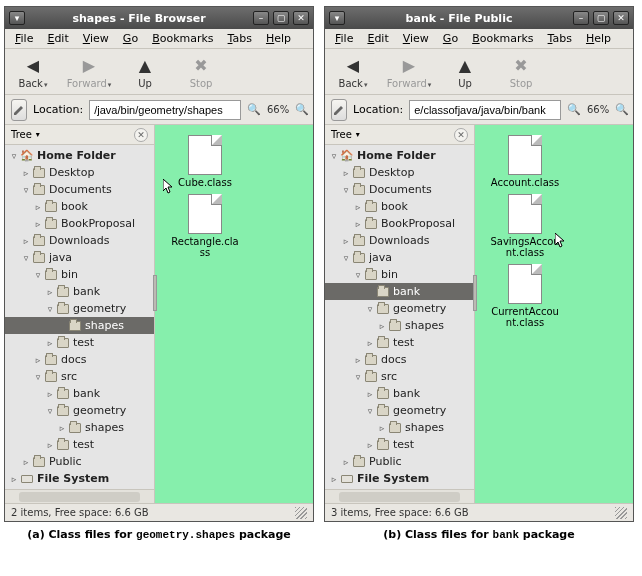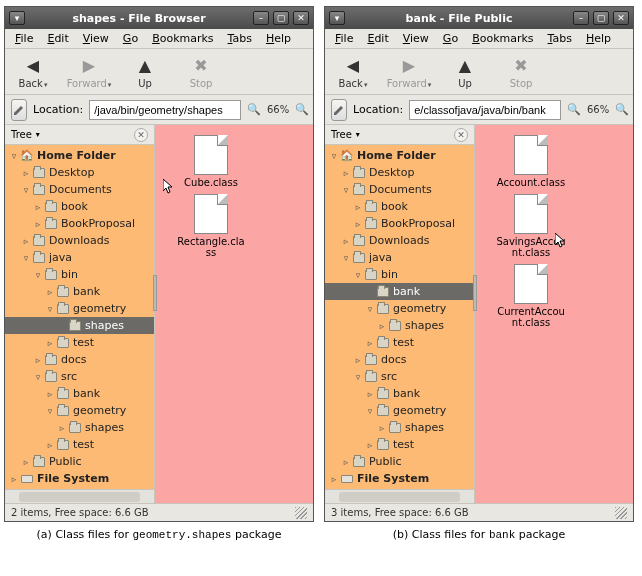--- a/index.html
+++ b/index.html
@@ -16,49 +16,49 @@
   .tbtn { display: flex; flex-direction: column; align-items: center; gap: 1px; color: #333; width: 44px; }
   .tbtn.disabled { color: #999; }
   .tbtn .glyph { width: 22px; height: 22px; display:flex;align-items:center;justify-content:center;font-size:16px;}
   .tbtn .label { font-size: 10px; }
   .locbar { height: 30px; display: flex; align-items: center; gap: 6px; padding: 0 6px; border-bottom: 1px solid #c8c5bd; }
   .editbtn { width: 24px; height: 22px; border: 1px solid #999; background: linear-gradient(#f6f5f1,#ddd); border-radius: 3px; display:flex;align-items:center;justify-content:center; }
   .locinput { flex: 1; height: 20px; border: 1px solid #999; background: #fff; padding: 0 4px; font-size: 11px; }
   .zoom { font-size: 10px; color: #333; }
   .mag { width: 16px; height: 16px; display:inline-flex;align-items:center;justify-content:center; }
   .body { flex: 1; display: flex; background: #fff; min-height: 0; }
-  .sidebar { width: 150px; background: #fdba74; border-right: 1px solid #c8c5bd; display: flex; flex-direction: column; }
+  .sidebar { width: 150px; background: #e5e5e5; border-right: 1px solid #c8c5bd; display: flex; flex-direction: column; }
   .sidehdr { height: 20px; display: flex; align-items: center; padding: 0 6px; gap: 4px; border-bottom: 1px solid #c8c5bd; background:#eae8e2; }
   .sidehdr .lbl { font-size: 10px; }
   .sidehdr .dd { font-size: 8px; }
   .close { margin-left: auto; width:14px;height:14px;border:1px solid #aaa;border-radius:7px;display:flex;align-items:center;justify-content:center;font-size:9px;color:#666;background:#f4f3ef; }
   .tree { flex: 1; overflow: hidden; padding: 2px 0; font-size: 11px; color: #222; }
   .node { display: flex; align-items: center; height: 17px; white-space: nowrap; padding-right: 4px; }
   .node .tw { width: 10px; text-align: center; font-size: 9px; color: #555; flex:0 0 10px; }
   .node .ic { width: 14px; height: 12px; margin: 0 3px 0 1px; display:inline-flex;align-items:center;justify-content:center;font-size:10px; }
   .node .txt { flex: 1; overflow: hidden; text-overflow: ellipsis; }
   .node.bold .txt { font-weight: bold; }
   .node.sel { background: #6b6a67; color: #fff; }
   .node.sel .tw { color: #eee; }
   .ind1 { padding-left: 4px; }
   .ind2 { padding-left: 16px; }
   .ind3 { padding-left: 28px; }
   .ind4 { padding-left: 40px; }
   .ind5 { padding-left: 52px; }
   .hscroll { height: 14px; border-top: 1px solid #c8c5bd; background: #e4e2dc; position:relative; }
   .hscroll::before { content:""; position:absolute; left:14px; right:14px; top:2px; height:10px; background:#cfcdc6; border-radius:3px; }
-  .content { flex: 1; display: flex; flex-wrap: wrap; align-content: flex-start; gap: 6px 4px; padding: 10px 26px; background:#fca5a5; position:relative; }
+  .content { flex: 1; display: flex; flex-wrap: wrap; align-content: flex-start; gap: 6px 4px; padding: 10px 20px; background:#86efac; position:relative; }
   .handle { position:absolute; left:-2px; top:150px; width:4px; height:36px; background:#bcbab3; border:1px solid #999; }
   .fileicon { width: 60px; display:flex; flex-direction:column; align-items:center; gap:2px; }
   .page { width: 34px; height: 40px; background:#fff; border:1px solid #888; position:relative; }
   .page::after { content:""; position:absolute; top:-1px; right:-1px; width:10px; height:10px; background:linear-gradient(135deg,#fff 48%, #bbb 52%); border-left:1px solid #888; border-bottom:1px solid #888; }
   .fname { font-size: 10px; text-align:center; width: 72px; line-height: 1.1; word-break: break-word; }
   .statusbar { height: 18px; border-top: 1px solid #c8c5bd; background:#e9e7e2; display:flex; align-items:center; padding:0 6px; font-size:10px; color:#333; }
   .resize { margin-left:auto; width:12px;height:12px;background:repeating-linear-gradient(135deg,#999 0 1px,transparent 1px 3px); }
-  .captions { display:flex; gap:10px; padding: 6px 4px 8px 4px; }
+  .captions { display:flex; gap:10px; padding: 6px 4px 8px 4px; font-weight: bold; }
   .caption { width:310px; text-align:center; font-size:11px; }
   .caption .mono { font-family: "Courier New", monospace; }
   .dropdown-tiny { font-size:7px; margin-left:1px; color:#555; }
   .cursor { position:absolute; width:12px; height:16px; pointer-events:none; }
   .cursor svg { display:block; }
   .folder-ic { width:12px;height:10px;background:#d9d5c6;border:1px solid #8a8675;border-radius:1px;position:relative; }
   .folder-ic::before{content:"";position:absolute;top:-3px;left:0;width:5px;height:3px;background:#d9d5c6;border:1px solid #8a8675;border-bottom:none;border-radius:1px 1px 0 0;}
   .home-ic { font-size:11px; }
   .drive-ic { width:12px;height:8px;background:#e4e2db;border:1px solid #8a8675;border-radius:1px; }
 </style>

